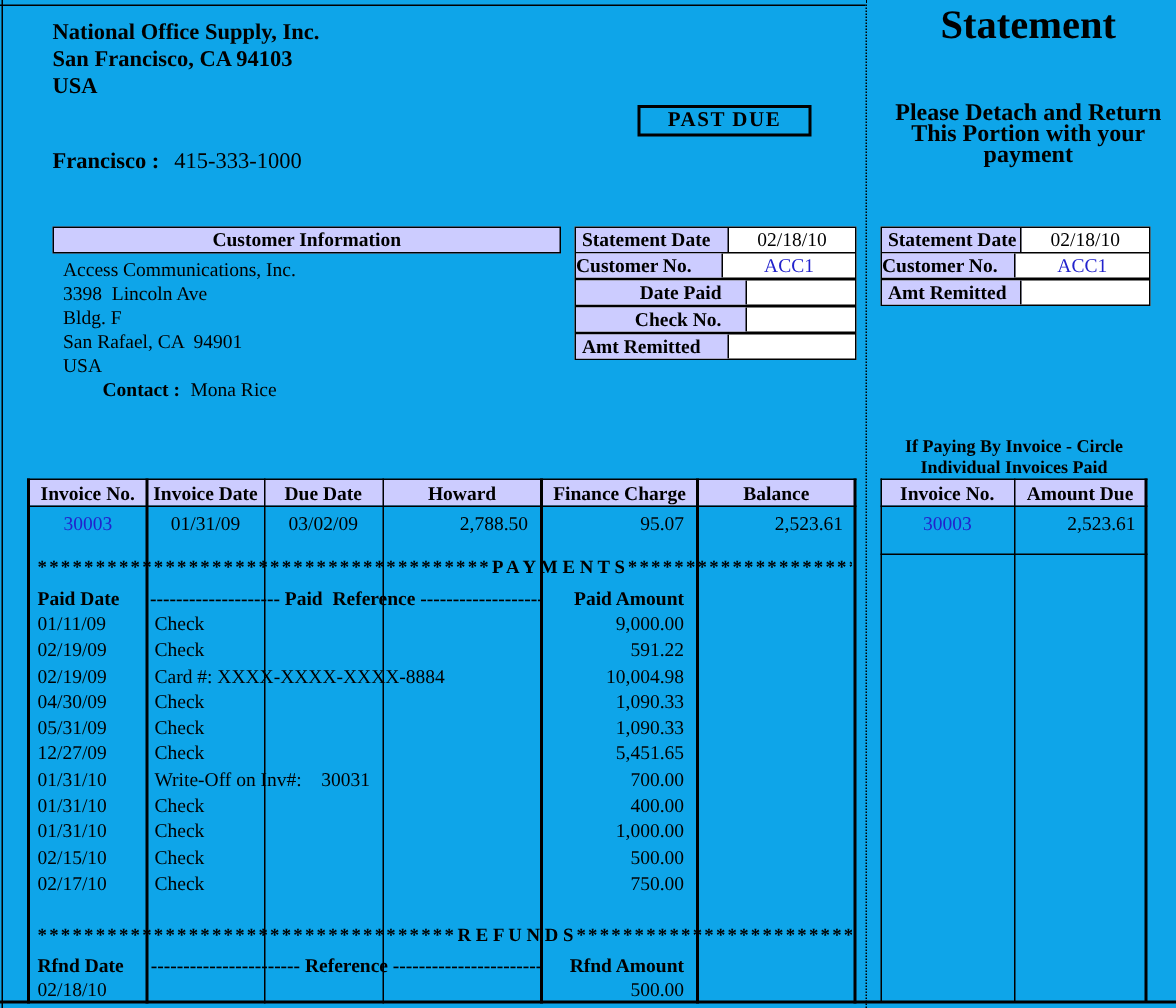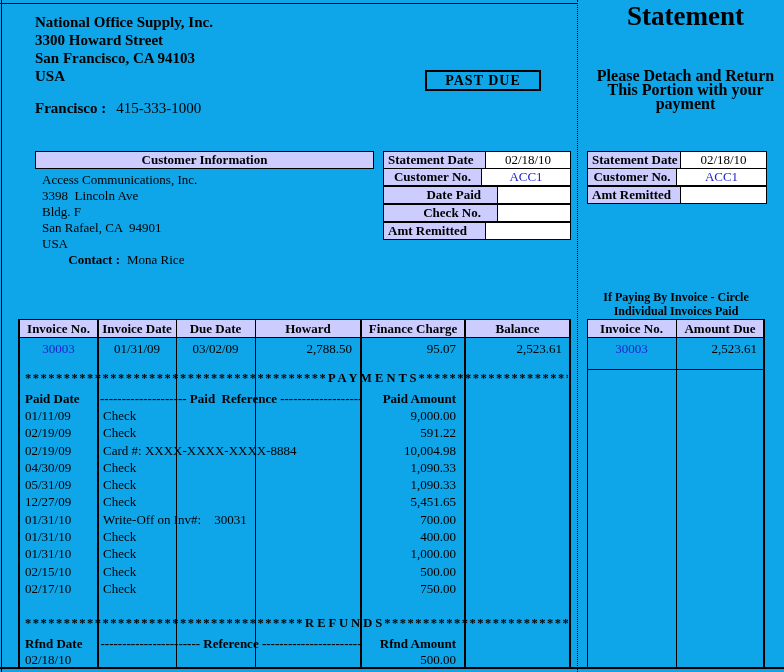--- a/index.html
+++ b/index.html
@@ -31,21 +31,21 @@
   
   .remit{position:absolute;border:1px solid #000;z-index:3;background:#fff;}
   .remit-row{display:flex;height:16px;border-top:1px solid #000;line-height:16px;}
   .remit-row:first-child{border-top:none;}
   .remit-row.thick{border-top:2px solid #000;}
   .remit-label{background:#ccccff;border-right:1px solid #000;font-weight:bold;}
   .remit-mid{width:97px;}
   .remit-stub{width:88px;}
   .remit-value{flex:1;text-align:center;}
   .al{text-align:left;padding-left:4px;}
-  .ac{text-align:center;}
+  .ac{}
   .ar{text-align:right;padding-right:16px;}
   
   .stub-note{left:587px;top:290px;width:178px;text-align:center;font-weight:bold;font-size:12px;line-height:14px;}
   
   .hdr-bg{position:absolute;background:#ccccff;z-index:1;}
   .cell{position:absolute;z-index:3;line-height:15px;}
   .hcell{font-weight:bold;}
   
   .sep{position:absolute;left:25px;width:543px;height:15px;display:flex;z-index:3;
        font-weight:bold;font-size:12.5px;overflow:hidden;white-space:nowrap;line-height:15px;}
@@ -67,21 +67,20 @@
 
 <div class="page">
 
   <div class="line" style="left:0;top:3px;width:577px;height:1px;"></div>
   <div class="line" style="left:1px;top:0;width:1px;height:672px;"></div>
   <div class="dotted" style="left:577px;top:0;height:672px;"></div>
   <div class="line" style="left:0;top:667px;width:784px;height:2px;"></div>
 
   <div class="abs company">
     <div>National Office Supply, Inc.</div>
-    <div>3300 Howard Street</div>
     <div>San Francisco, CA 94103</div>
     <div>USA</div>
   </div>
   <div class="abs phone-row">
     <span class="lbl">Francisco :</span><span>415-333-1000</span>
   </div>
 
   <div class="abs pastdue">PAST DUE</div>
 
   <div class="abs stmt-title">Statement</div>

